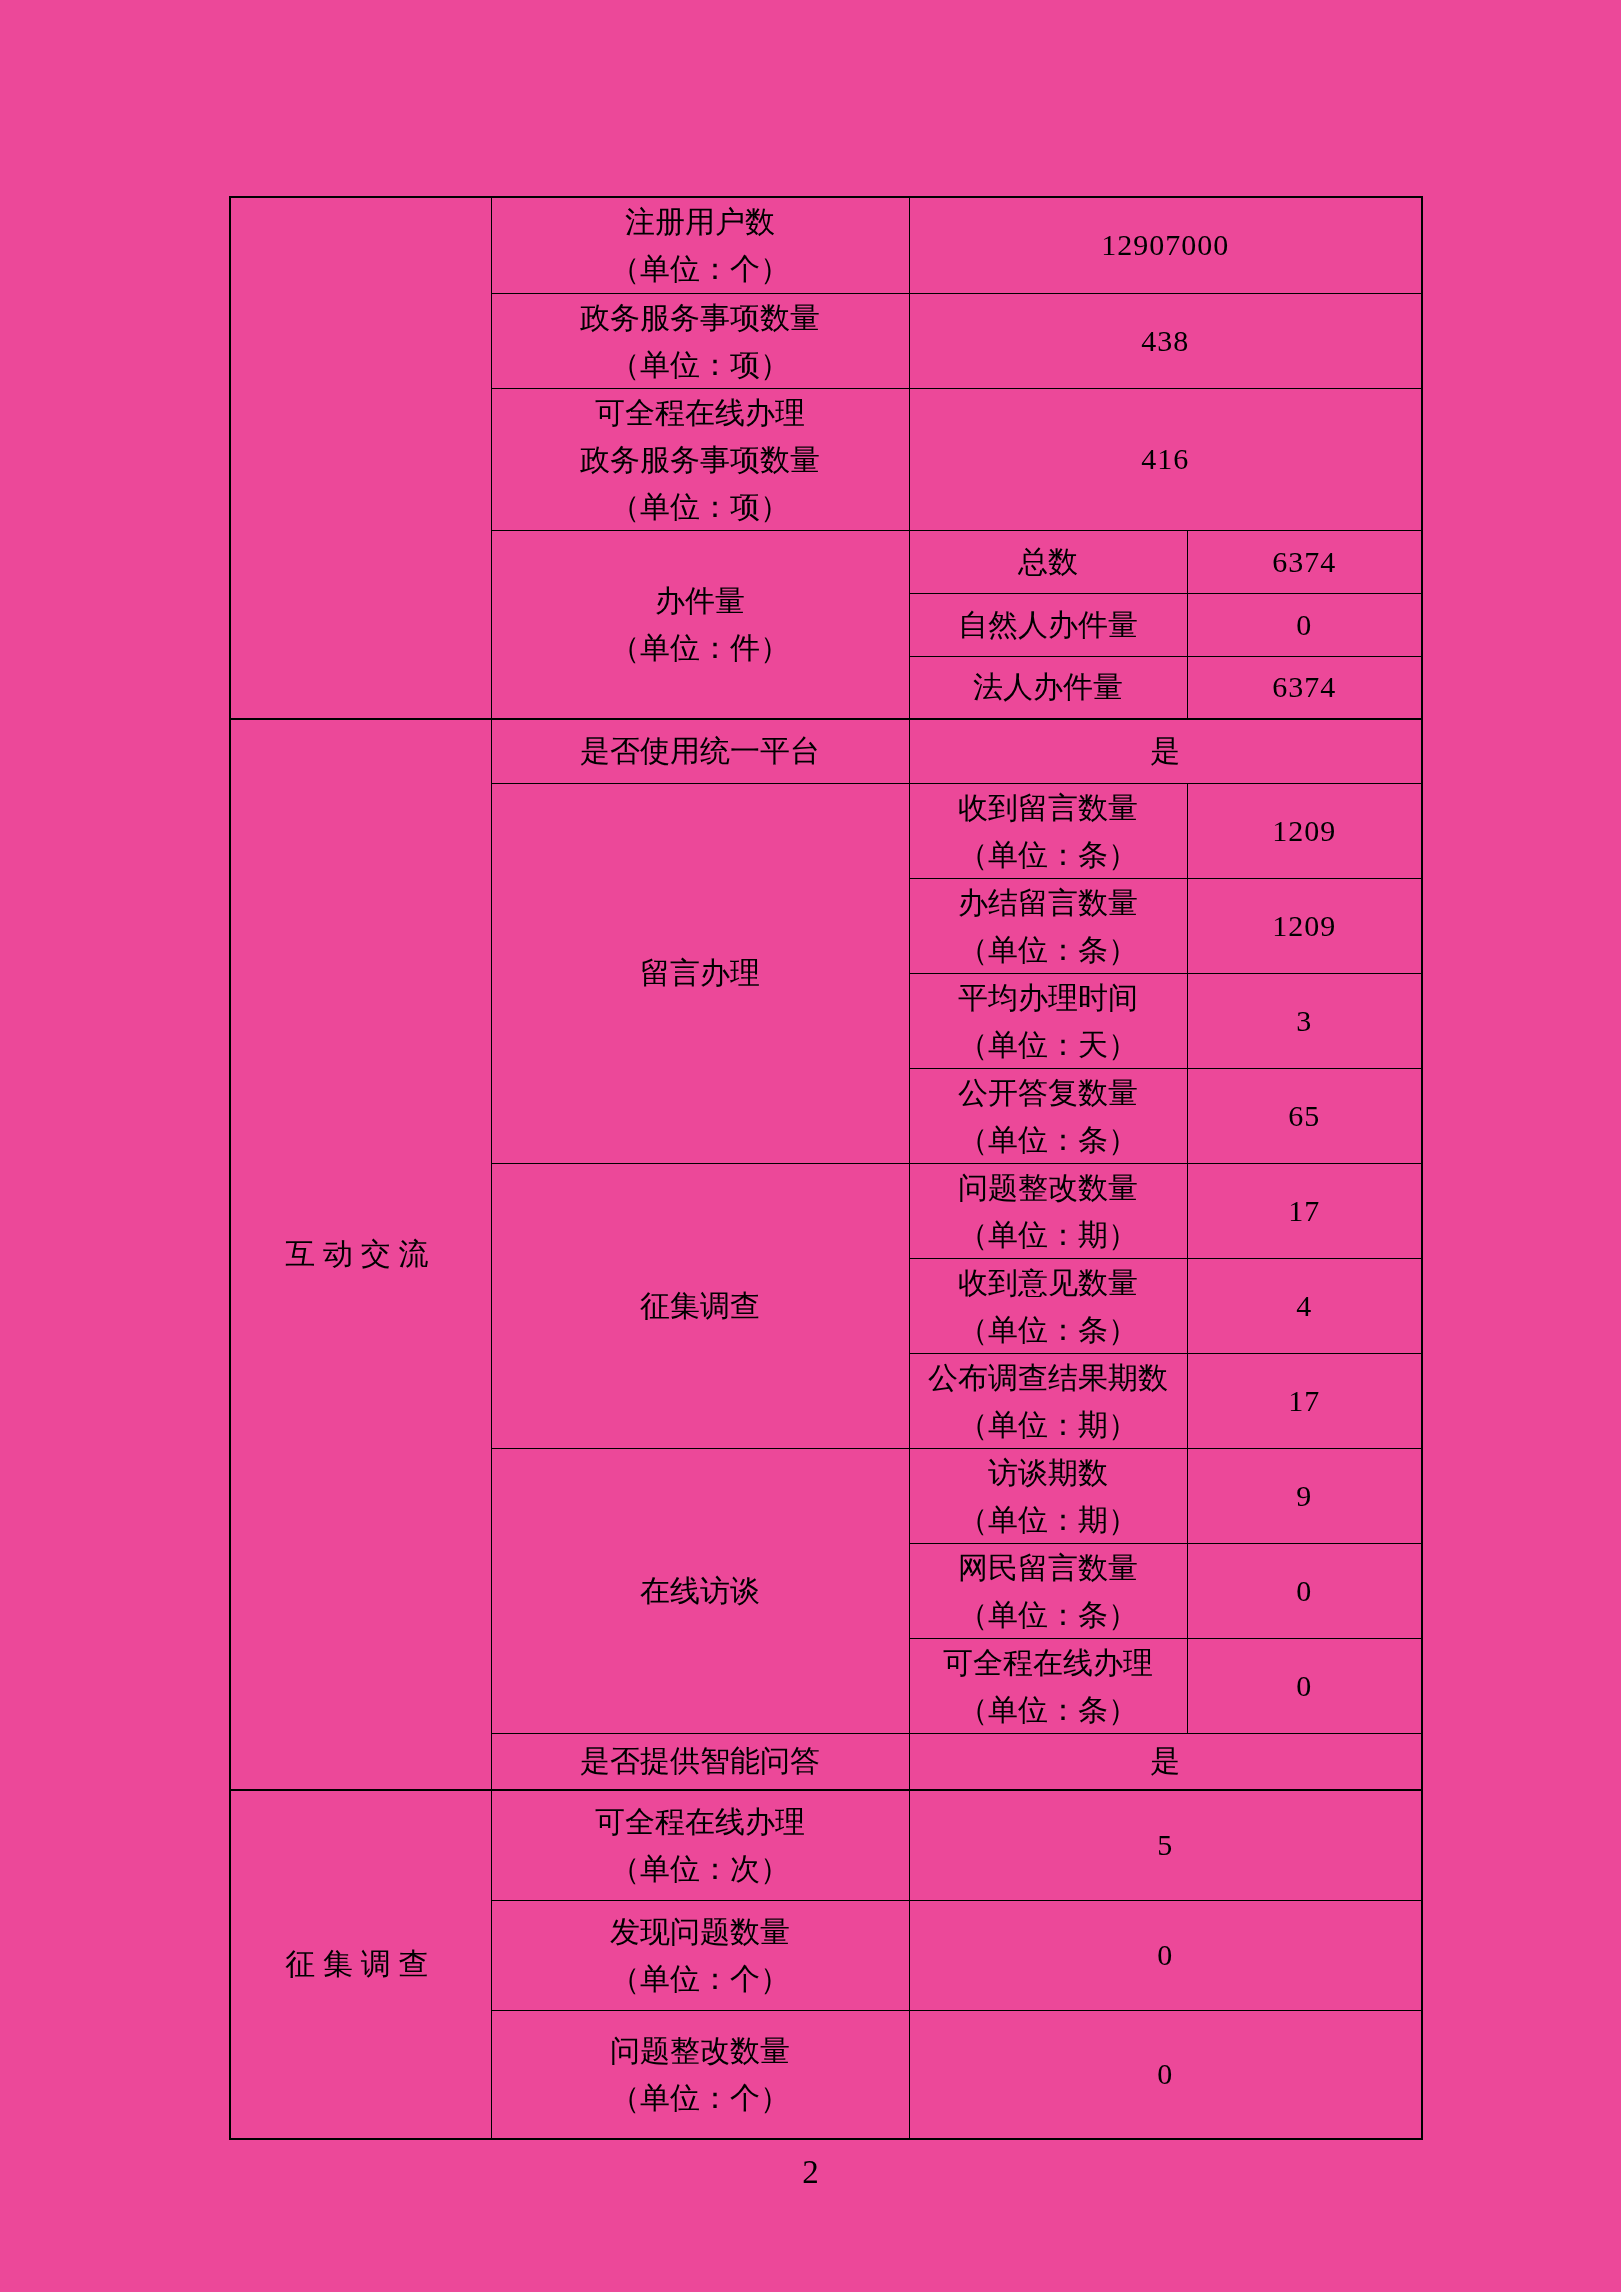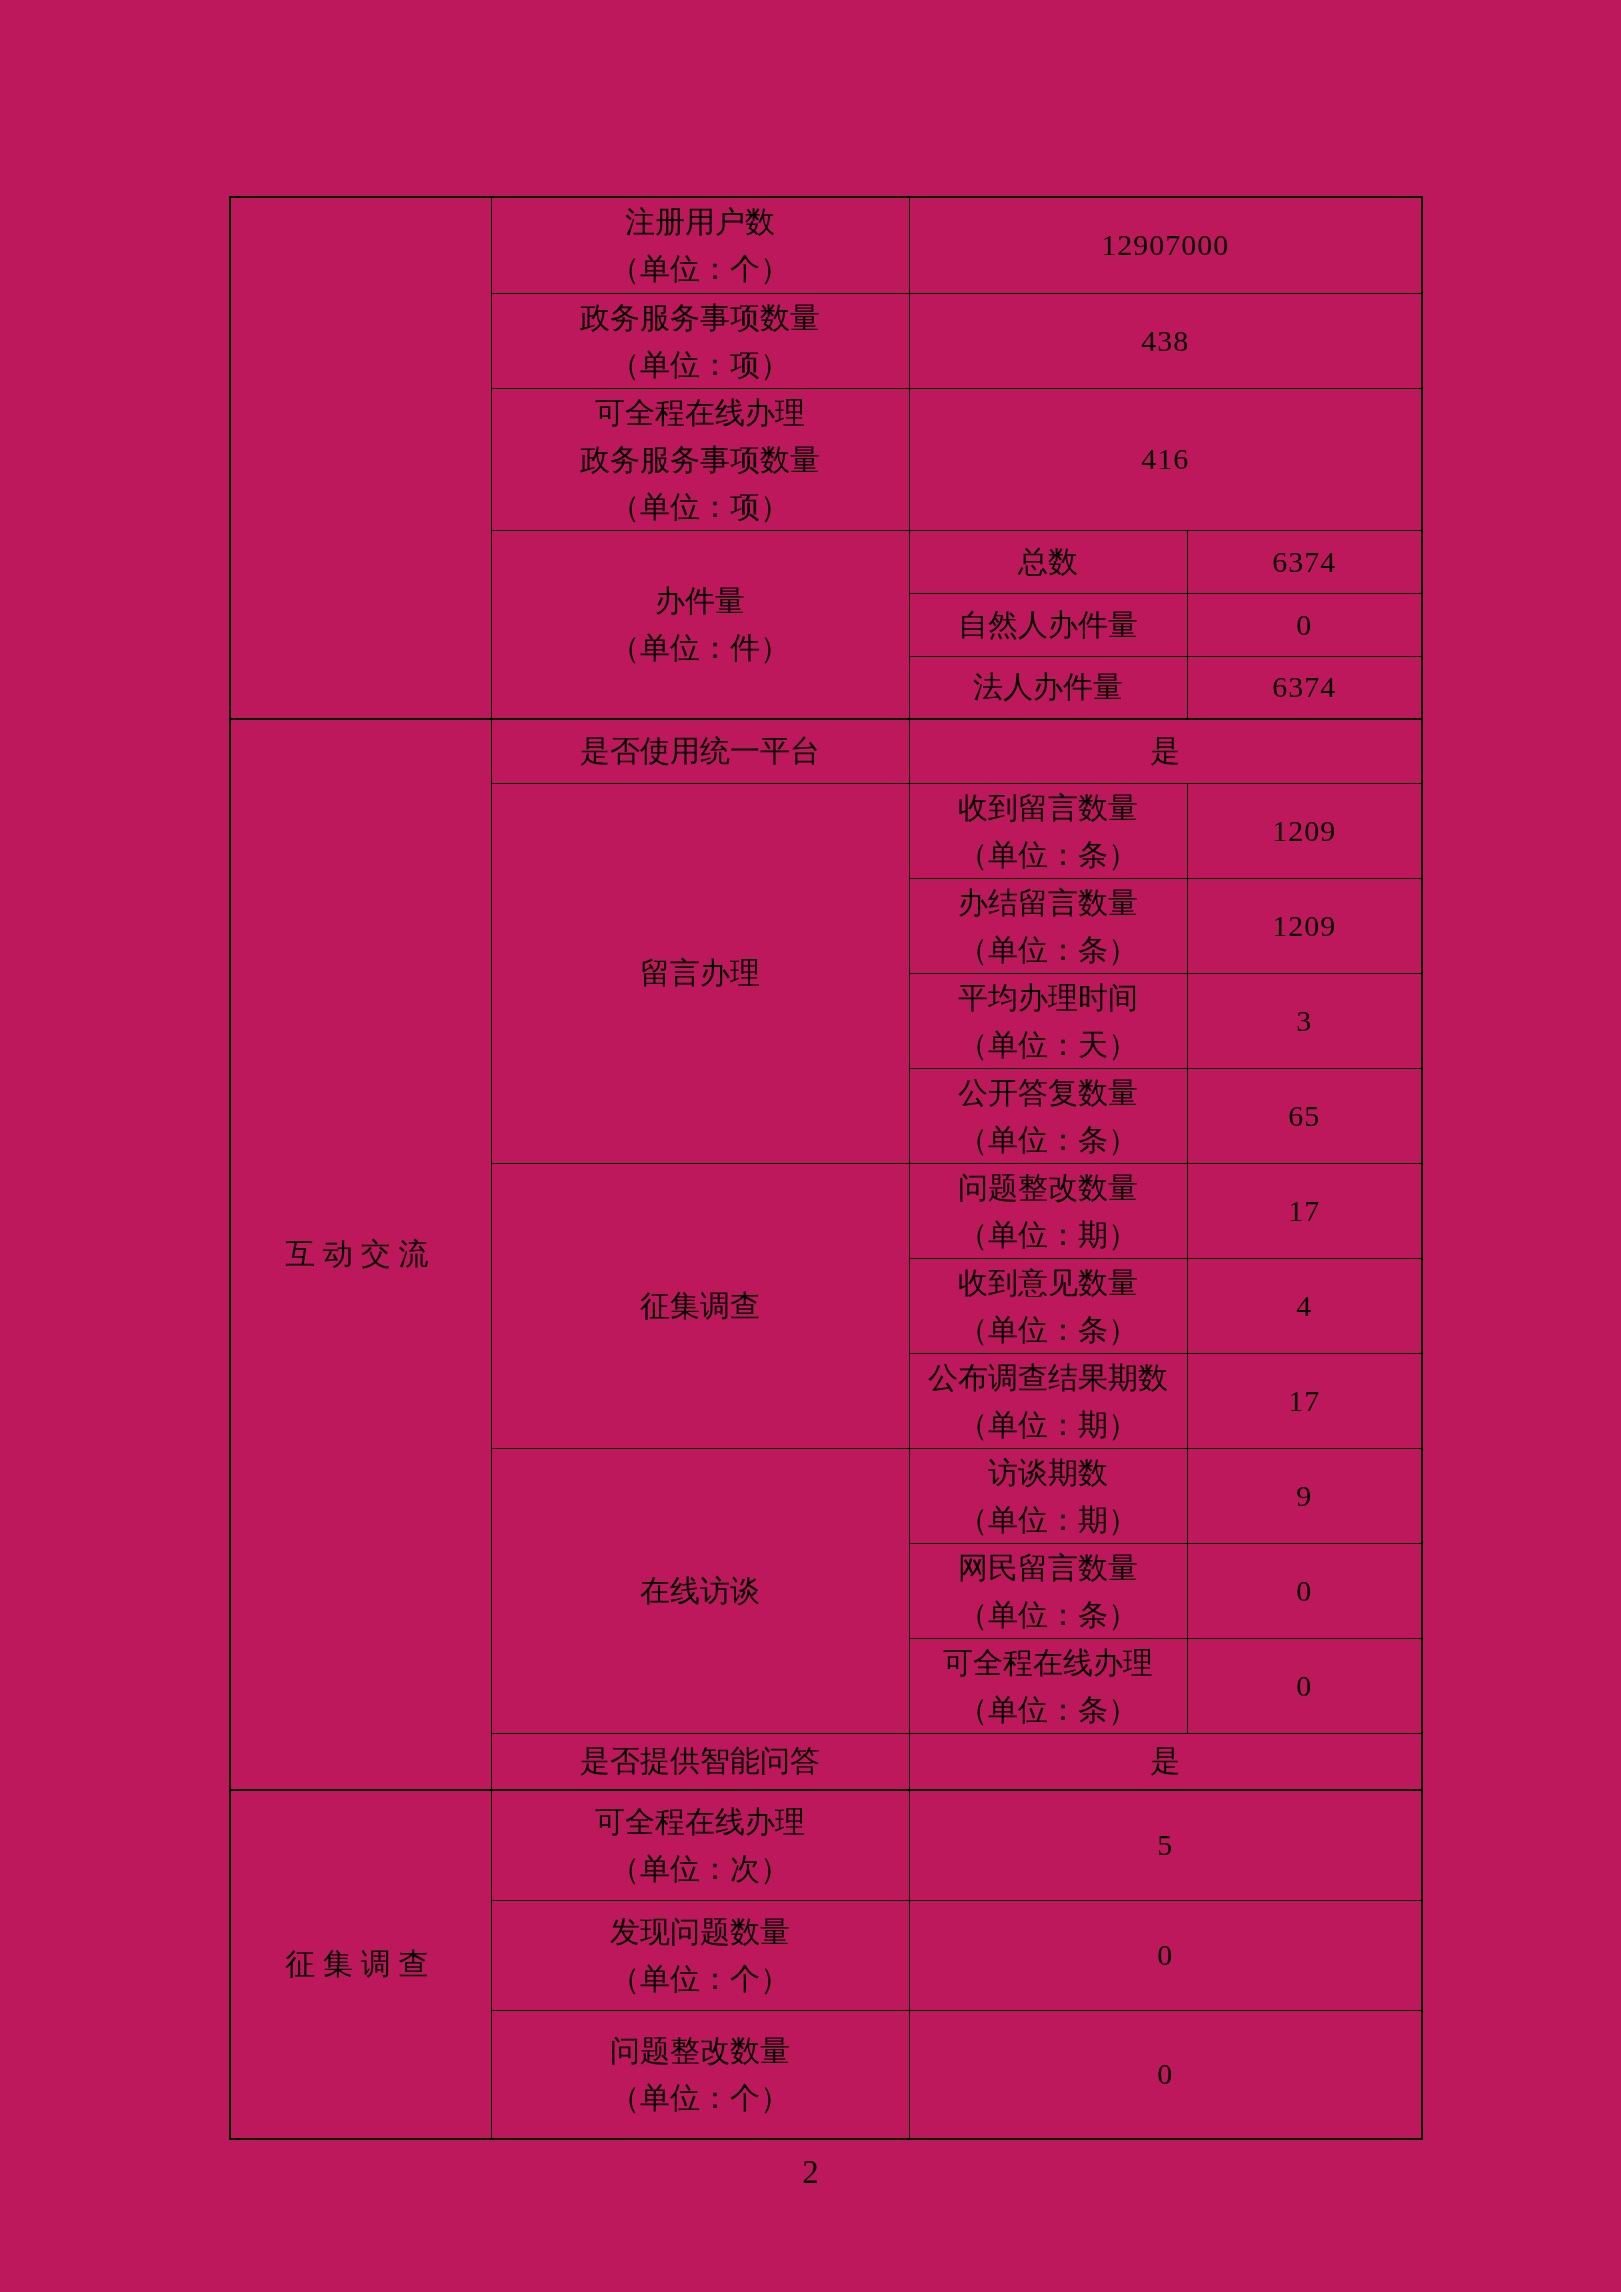--- a/index.html
+++ b/index.html
@@ -4,21 +4,21 @@
 <style>
   html, body {
     margin: 0;
     padding: 0;
     background: #ffffff;
   }
   .page {
     position: relative;
     width: 1621px;
     height: 2293px;
-    background: #be185d;
+    background: #ec4899;
     font-family: "Liberation Serif", "DejaVu Serif", serif;
     color: #000000;
     overflow: hidden;
   }
   table.report {
     position: absolute;
     left: 229px;
     top: 196px;
     width: 1192px;
     border-collapse: collapse;

